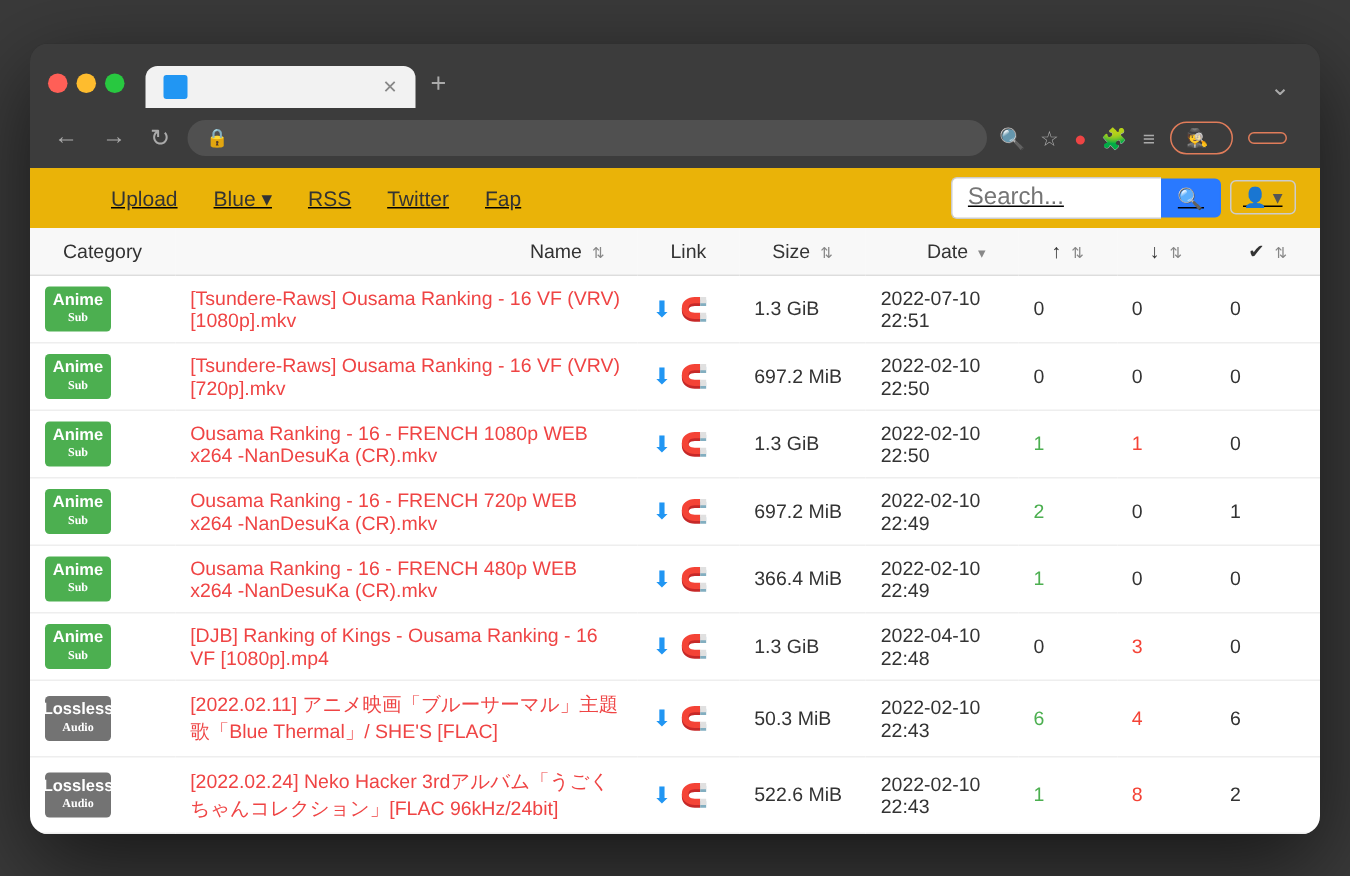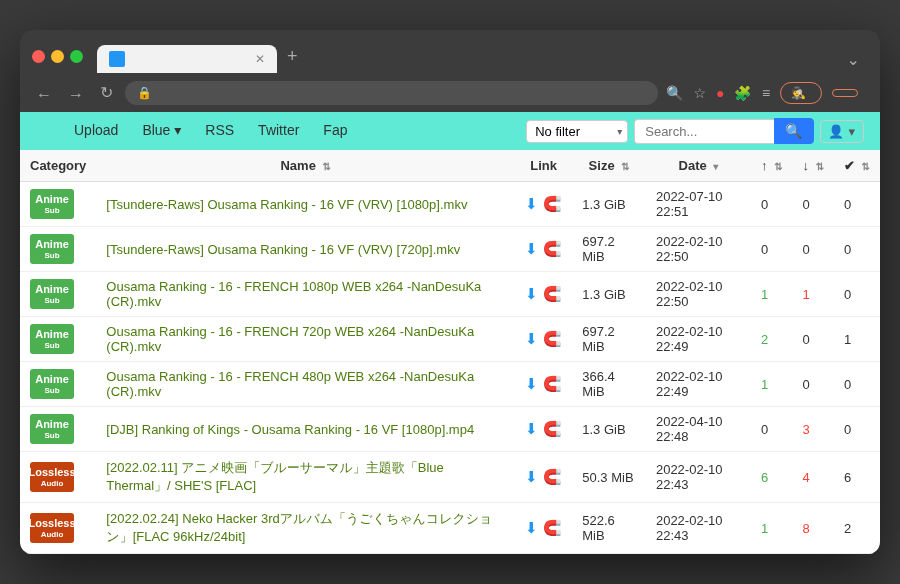--- a/index.html
+++ b/index.html
@@ -150,25 +150,26 @@
       padding: 3px 12px;
       font-size: 13px;
       cursor: pointer;
     }
     .more-btn {
       color: #aaa;
       font-size: 16px;
     }
     
     .site-nav {
-      background: #5eead4;
+      background: #eab308;
       padding: 6px 16px;
       display: flex;
-      align-items: flex-start;
+      align-items: center;
       gap: 4px;
+      text-decoration: underline;
     }
     .site-nav a {
       color: #333;
       text-decoration: none;
       font-size: 14px;
       padding: 4px 10px;
       border-radius: 4px;
       cursor: pointer;
     }
     .nav-brand {
@@ -209,21 +210,21 @@
     }
     .search-wrap {
       display: flex;
       align-items: center;
     }
     .search-input {
       border: 1px solid #ccc;
       border-right: none;
       border-radius: 4px 0 0 4px;
       padding: 4px 10px;
-      font-size: 13px;
+      font-size: 16px;
       outline: none;
       width: 140px;
     }
     .search-btn {
       background: #2979ff;
       border: 1px solid #2979ff;
       border-radius: 0 4px 4px 0;
       color: white;
       padding: 4px 10px;
       cursor: pointer;
@@ -244,24 +245,24 @@
       overflow: auto;
     }
     table {
       width: 100%;
       border-collapse: collapse;
       font-size: 13px;
     }
     thead th {
       background: #f8f8f8;
       border-bottom: 1px solid #ddd;
-      padding: 8px 10px;
-      text-align: center;
+      padding: 8px 22px;
+      text-align: right;
       color: #333;
-      font-weight: 700;
+      font-weight: 400;
       white-space: nowrap;
     }
     thead th .sort-icon {
       font-size: 10px;
       color: #888;
       margin-left: 3px;
     }
     tbody tr {
       border-bottom: 1px solid #eee;
     }
@@ -277,23 +278,23 @@
       border-radius: 3px;
       padding: 2px 21px;
       font-size: 10px;
       font-weight: bold;
       color: white;
       white-space: nowrap;
       line-height: 1.3;
       text-align: center;
     }
     .cat-anime-sub { background: #4caf50; }
-    .cat-lossless { background: #c2410c; }
+    .cat-lossless { background: #737373; }
     .name-link {
-      color: #4d7c0f;
+      color: #ef4444;
       text-decoration: none;
       cursor: pointer;
     }
     .action-icons {
       display: flex;
       gap: 6px;
       align-items: center;
     }
     .dl-icon { color: #2196f3; font-size: 15px; cursor: pointer; }
     .magnet-icon { color: #2196f3; font-size: 15px; cursor: pointer; }
@@ -305,21 +306,21 @@
       flex-direction: column;
       align-items: center;
       justify-content: center;
       font-size: 9px;
       line-height: 1.2;
       width: 44px;
       height: 30px;
       border-radius: 3px;
     }
     .badge-top { font-size: 11px; font-weight: bold; }
-    .badge-bot { font-size: 8px; }
+    .badge-bot { font-size: 8px; font-family: Liberation Serif, serif; }
   </style>
 </head>
 <body>
 
 <div class="browser-window">
 
   <div class="title-bar">
     <div class="traffic-lights">
       <div class="traffic-light tl-red"></div>
       <div class="traffic-light tl-yellow"></div>
@@ -361,27 +362,20 @@
 
   <div class="site-nav">
     <a class="nav-brand"></a>
     <a>Upload</a>
     <a>Blue ▾</a>
     <a>RSS</a>
     <a>Twitter</a>
     <a>Fap</a>
     <div class="nav-spacer"></div>
     <div class="filter-group">
-      <div class="select-wrap">
-        <select class="filter-select">
-          <option>No filter</option>
-          <option>Trusted only</option>
-          <option>No remakes</option>
-        </select>
-      </div>
       <div class="search-wrap">
         <input class="search-input" type="text" placeholder="Search..." style="">
         <button class="search-btn">🔍</button>
       </div>
       <button class="user-icon-btn">👤 ▾</button>
     </div>
   </div>
 
   <div class="content">
     <table>

